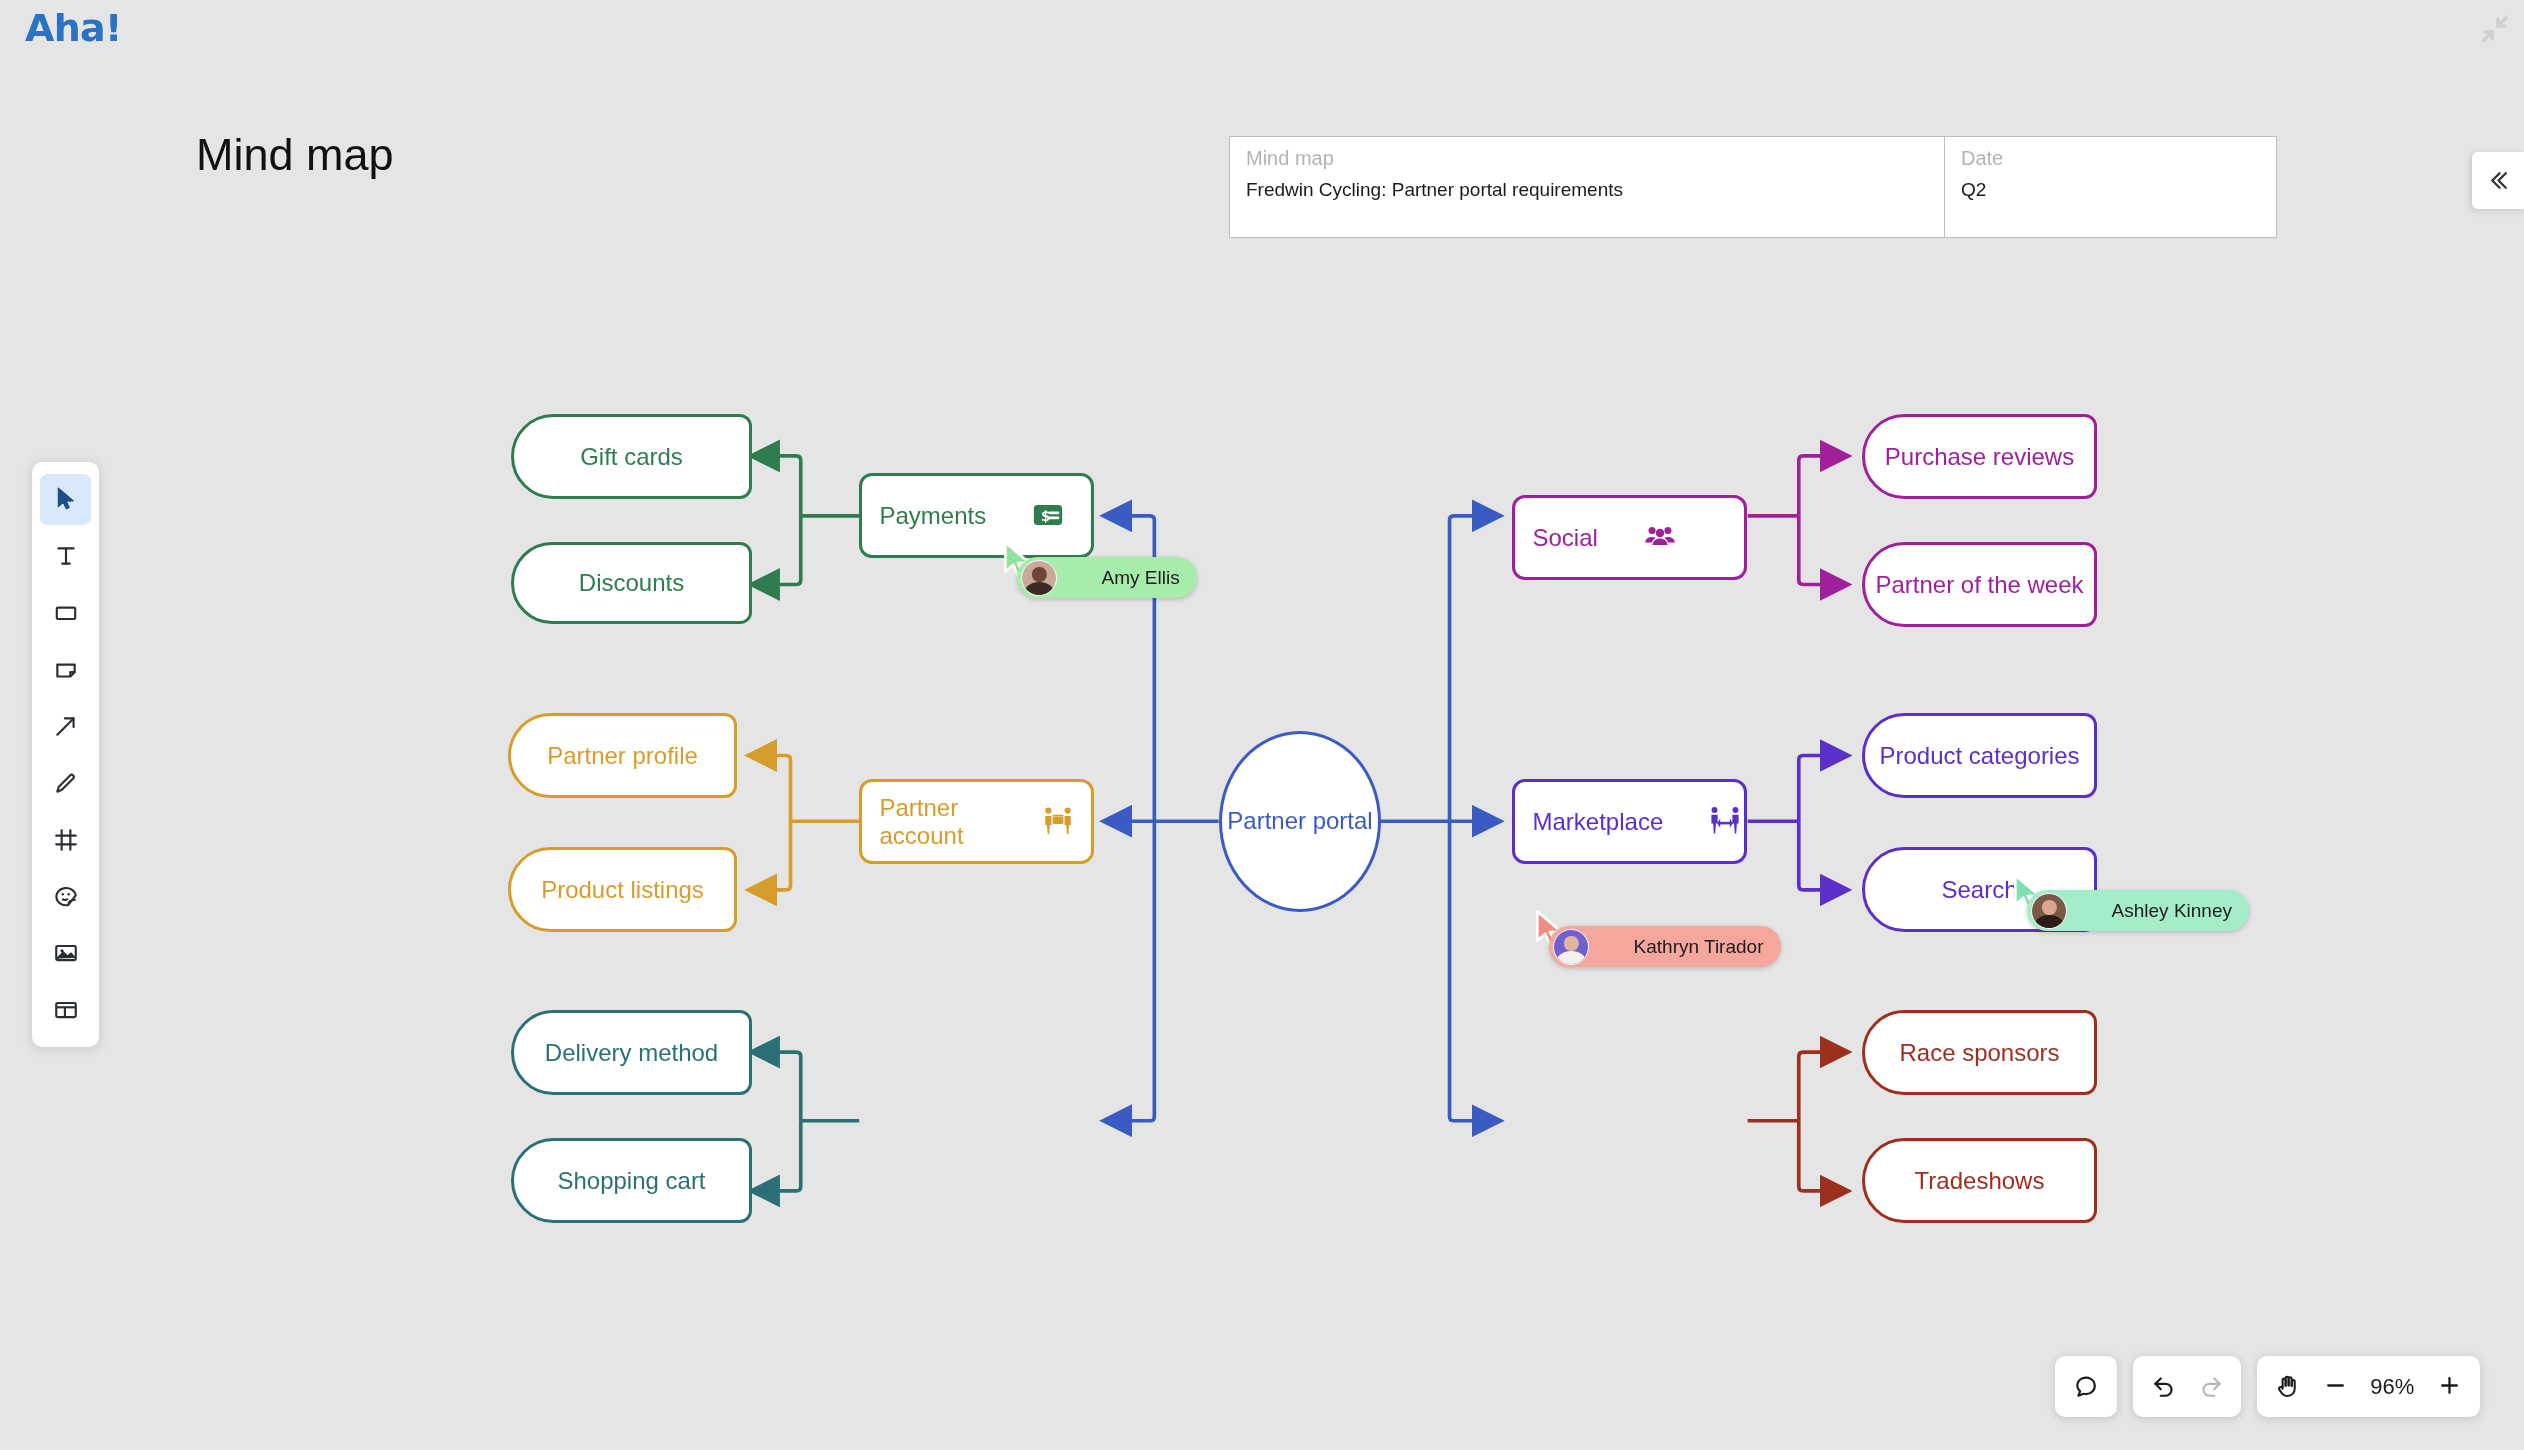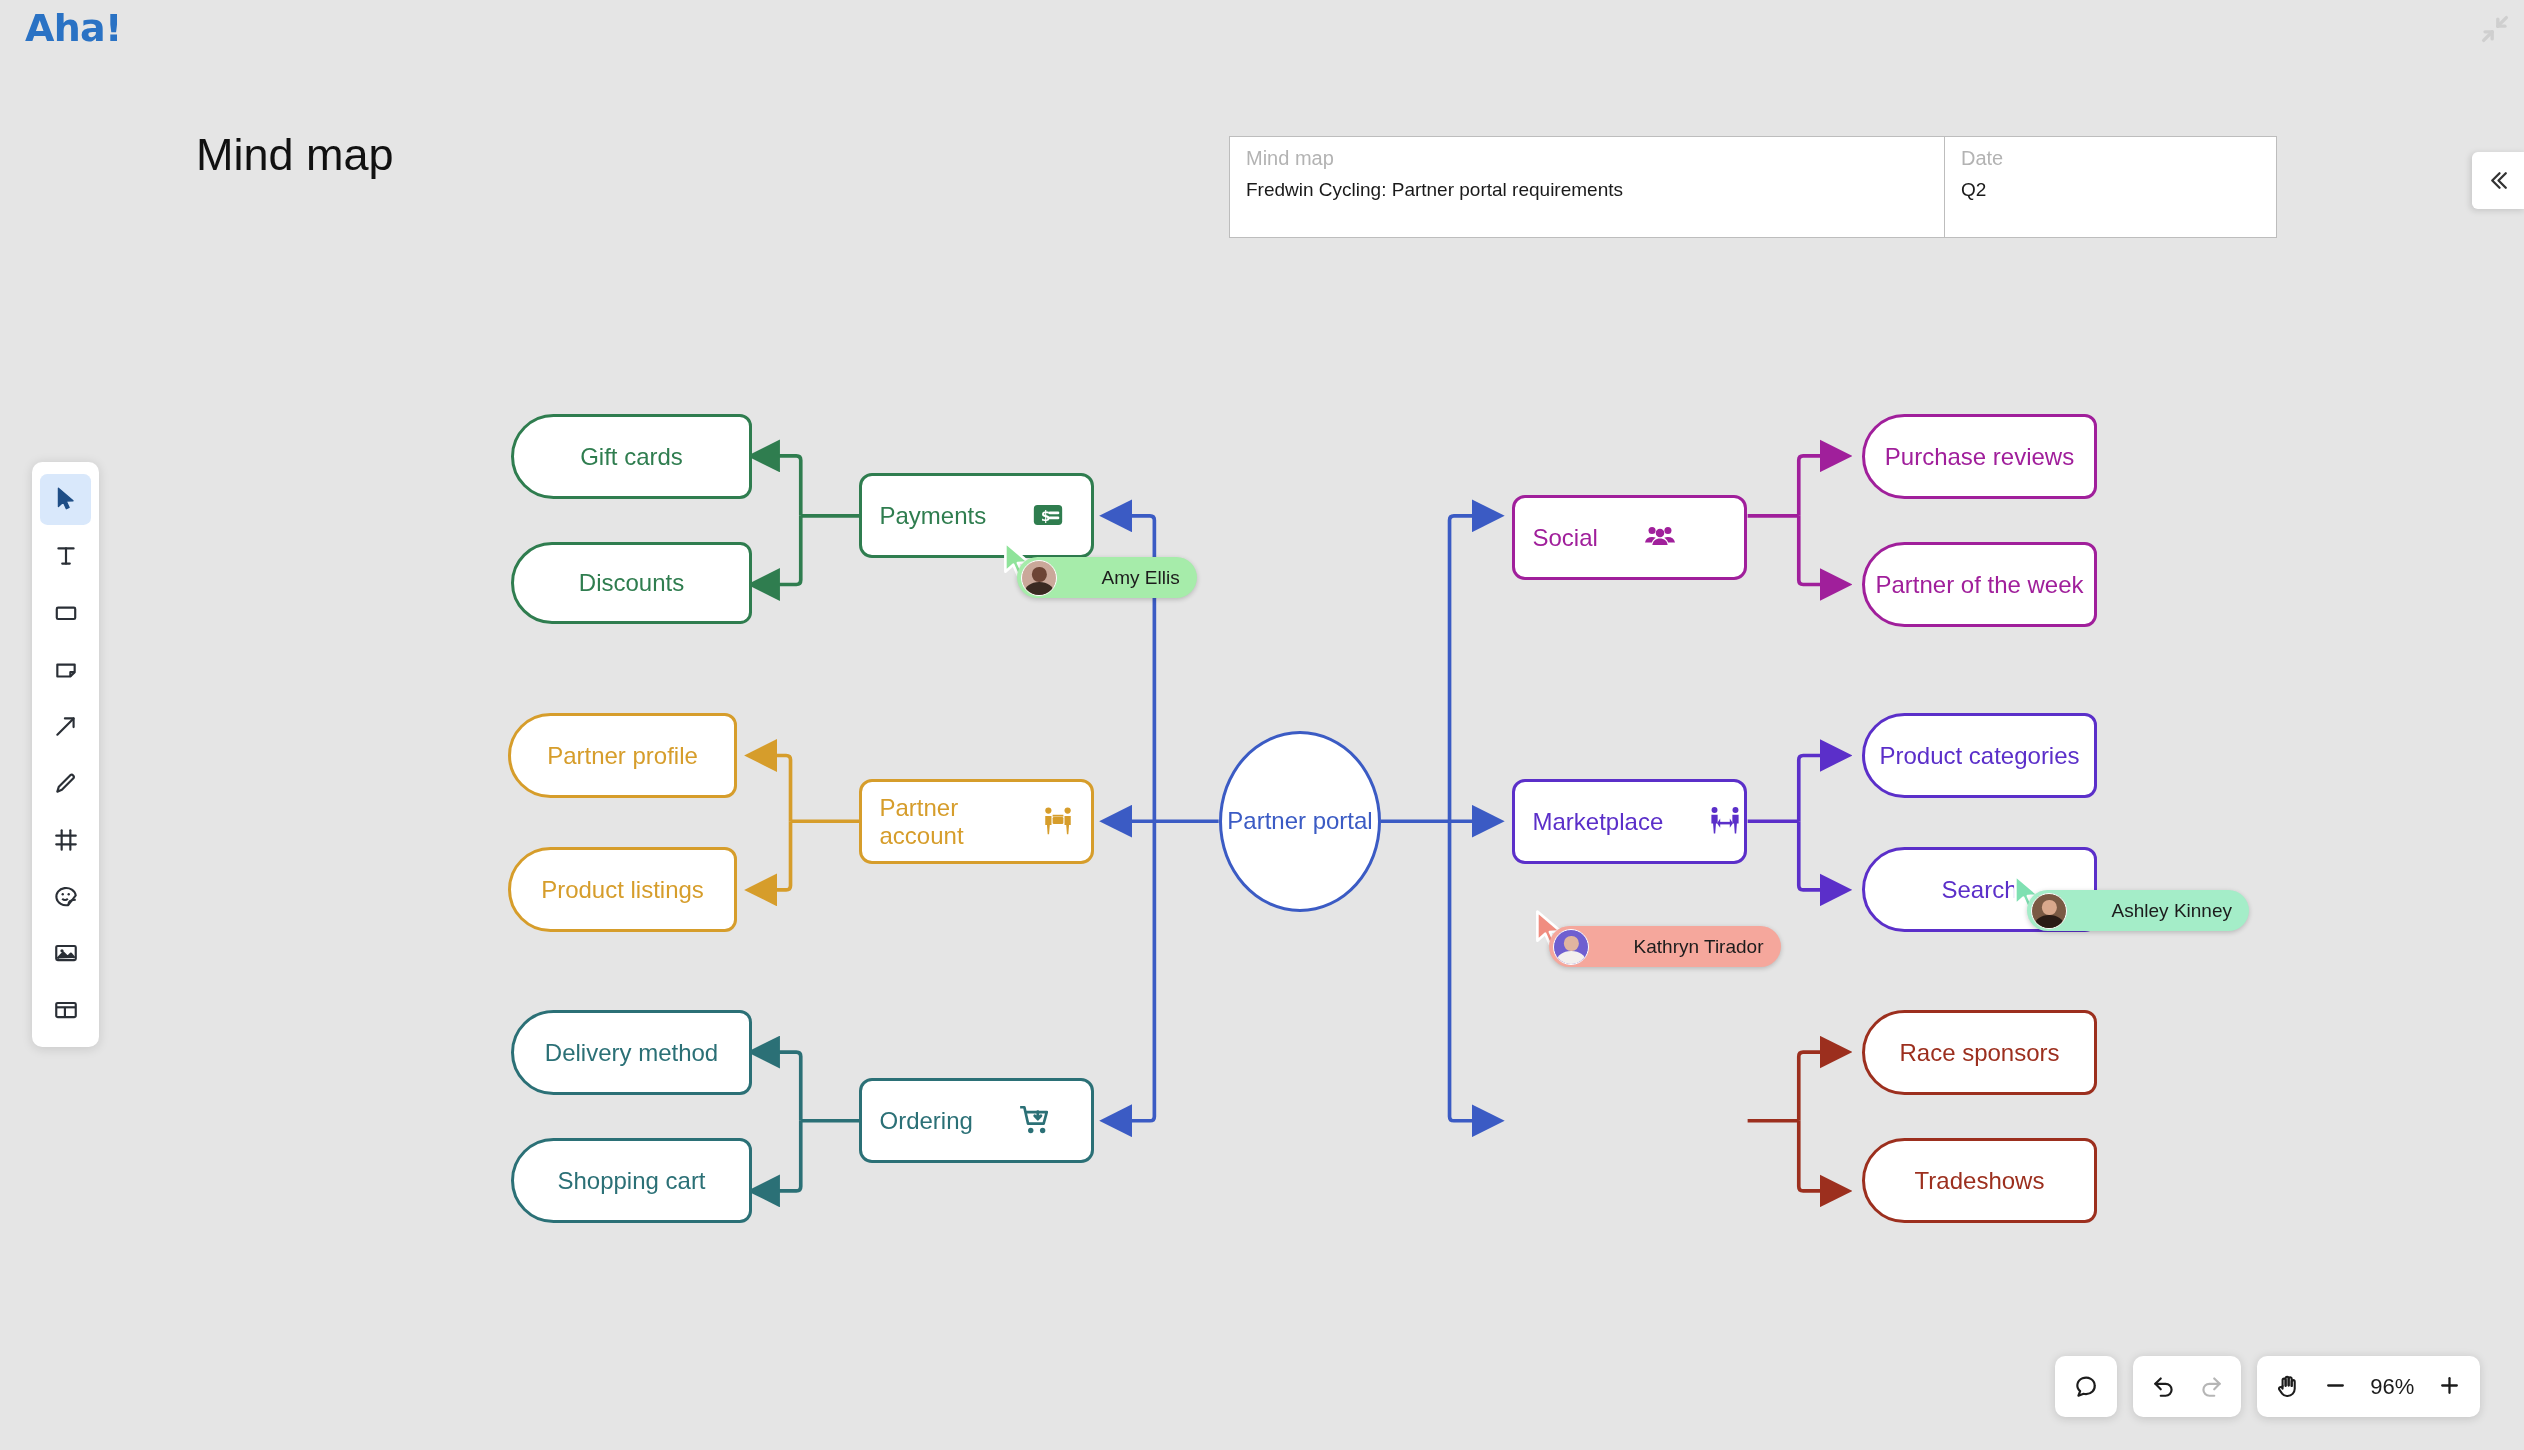--- a/index.html
+++ b/index.html
@@ -433,31 +433,20 @@
         </svg>
       </span>
     </div>
     <div class="node leaf" style="left:508px; top:713px; width:229px; height:85px; border-color:#d69d2b; color:#d69d2b;">
       <span class="label">Partner profile</span>
     </div>
     <div class="node leaf" style="left:508px; top:847px; width:229px; height:85px; border-color:#d69d2b; color:#d69d2b;">
       <span class="label">Product listings</span>
     </div>
 
-    <div class="node branch" style="left:859px; top:1078px; width:235px; height:85px; border-color:#2b7076; color:#2b7076;">
-      <span class="label">Ordering</span>
-      <span class="node-icon">
-        <svg width="34" height="34" viewBox="0 0 24 24" fill="#2b7076">
-          <path d="M1.5 3 h3 l2.6 11.6 h11 l2.2 -8.2 h-14.6" fill="none" stroke="#2b7076" stroke-width="1.9" stroke-linejoin="round"></path>
-          <circle cx="9" cy="19.4" r="1.9"></circle>
-            <circle cx="17.4" cy="19.4" r="1.9"></circle>
-          <path d="M14 6.2 v4.2 M11.8 9 L14 11.4 L16.2 9" fill="none" stroke="#2b7076" stroke-width="2" stroke-linecap="round" stroke-linejoin="round"></path>
-        </svg>
-      </span>
-    </div>
     <div class="node leaf" style="left:511px; top:1010px; width:241px; height:85px; border-color:#2b7076; color:#2b7076;">
       <span class="label">Delivery method</span>
     </div>
     <div class="node leaf" style="left:511px; top:1138px; width:241px; height:85px; border-color:#2b7076; color:#2b7076;">
       <span class="label">Shopping cart</span>
     </div>
 
     <div class="node branch" style="left:1512px; top:473px; width:235px; height:85px; border-color:#a01f9b; color:#a01f9b;margin-top:22px;">
       <span class="label">Social</span>
       <span class="node-icon">

